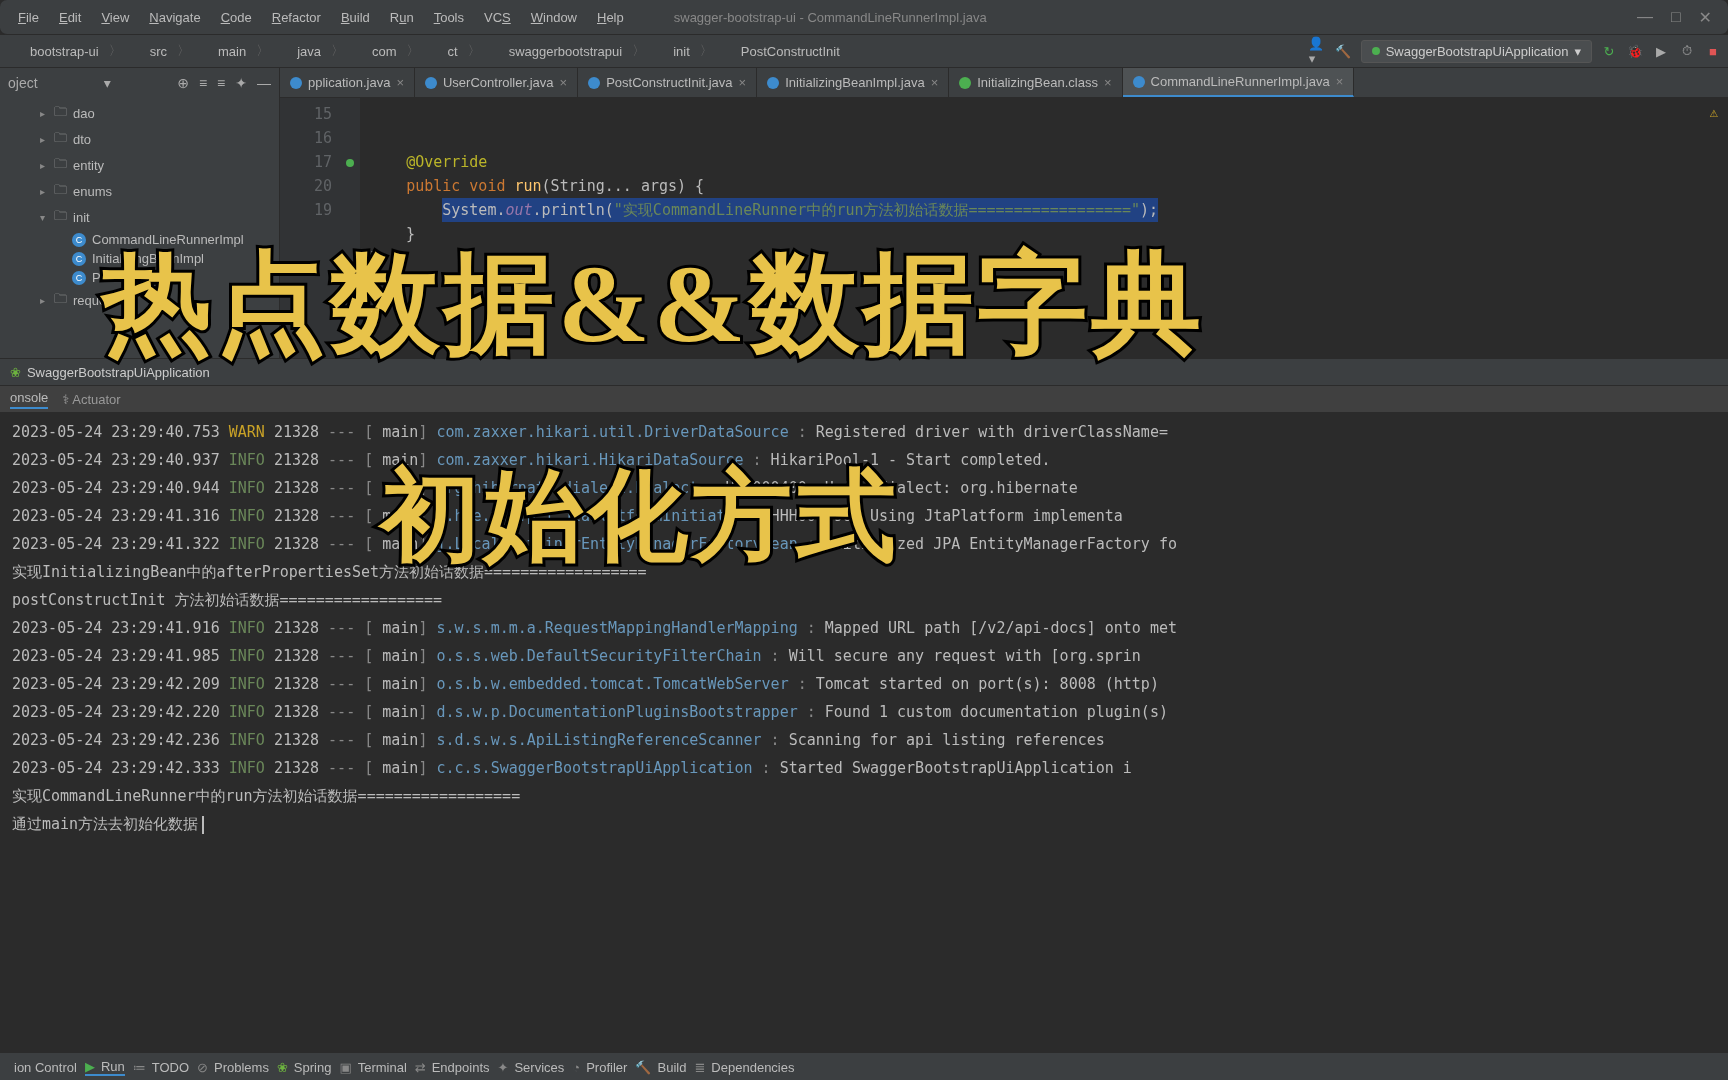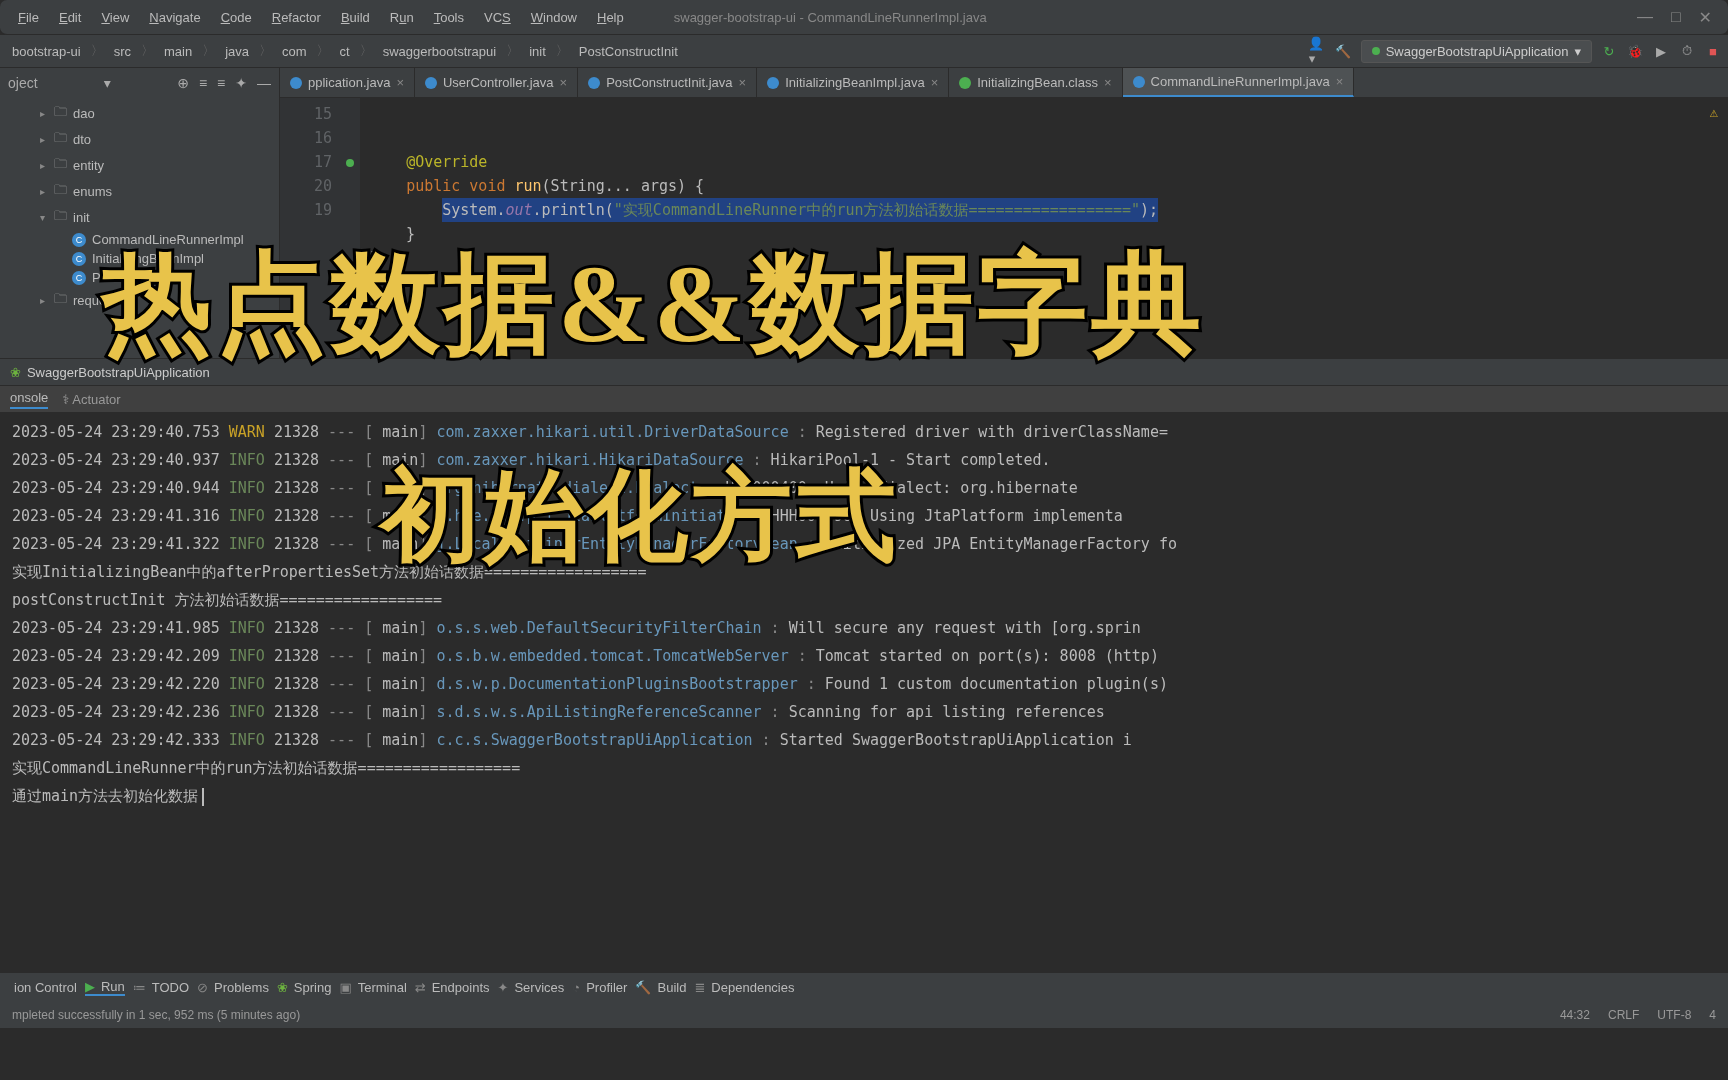--- a/index.html
+++ b/index.html
@@ -33,21 +33,21 @@
 
 .toolbar {
   height: 33px;
   background: #3c3f41;
   display: flex;
   align-items: center;
   padding: 0 6px;
   border-bottom: 1px solid #2b2b2b;
 }
 .breadcrumb { display: flex; align-items: center; gap: 4px; font-size: 13px; }
-.breadcrumb .crumb { color: #bbbbbb; padding: 2px 6px; cursor: pointer; }
+.breadcrumb .crumb { color: #bbbbbb; padding: 2px 6px; cursor: pointer; margin-left: 18px; }
 .breadcrumb .sep { color: #666; }
 .toolbar-right { margin-left: auto; display: flex; align-items: center; gap: 8px; }
 .run-config {
   background: #4a4d4f; border: 1px solid #555;
   padding: 3px 10px; border-radius: 3px;
   display: flex; align-items: center; gap: 6px;
   color: #ccc;
 }
 .run-config .dot { width: 8px; height: 8px; background: #4caf50; border-radius: 50%; }
 .tb-icon { width: 18px; height: 18px; display: inline-flex; align-items: center; justify-content: center; cursor: pointer; color: #aaa; }
@@ -140,21 +140,21 @@
 }
 .run-subtabs span { color: #999; cursor: pointer; }
 .run-subtabs .active { color: #bbbbbb; border-bottom: 2px solid #3d8bcd; padding-bottom: 2px; }
 
 .console {
   background: #2b2b2b;
   font-family: "Consolas", monospace;
   font-size: 15px;
   line-height: 28px;
   padding: 6px 12px;
-  height: 560px;
+  height: 640px;
   overflow: hidden;
   color: #bbbbbb;
 }
 .console .lvl-warn { color: #c9a227; }
 .console .lvl-info { color: #6a8759; }
 .console .logger { color: #6897bb; }
 .console .ts { color: #bbbbbb; }
 .console .dim { color: #888; }
 .console .cursor {
   display: inline-block; width: 2px; height: 18px;
@@ -390,20 +390,21 @@
 </div>
 
 <div class="console" id="console">
     <div class="log-row"><span class="ts">2023-05-24 23:29:40.753</span>  <span class="lvl-warn">WARN</span> <span>21328</span> <span class="dim">--- [</span><span>               main</span><span class="dim">]</span> <span class="logger">com.zaxxer.hikari.util.DriverDataSource         </span> <span class="dim">:</span> <span>Registered driver with driverClassName=</span></div>
     <div class="log-row"><span class="ts">2023-05-24 23:29:40.937</span>  <span class="lvl-info">INFO</span> <span>21328</span> <span class="dim">--- [</span><span>               main</span><span class="dim">]</span> <span class="logger">com.zaxxer.hikari.HikariDataSource              </span> <span class="dim">:</span> <span>HikariPool-1 - Start completed.</span></div>
     <div class="log-row"><span class="ts">2023-05-24 23:29:40.944</span>  <span class="lvl-info">INFO</span> <span>21328</span> <span class="dim">--- [</span><span>               main</span><span class="dim">]</span> <span class="logger">org.hibernate.dialect.Dialect                   </span> <span class="dim">:</span> <span>HHH000400: Using dialect: org.hibernate</span></div>
     <div class="log-row"><span class="ts">2023-05-24 23:29:41.316</span>  <span class="lvl-info">INFO</span> <span>21328</span> <span class="dim">--- [</span><span>               main</span><span class="dim">]</span> <span class="logger">o.h.e.t.j.p.i.JtaPlatformInitiator              </span> <span class="dim">:</span> <span>HHH000490: Using JtaPlatform implementa</span></div>
     <div class="log-row"><span class="ts">2023-05-24 23:29:41.322</span>  <span class="lvl-info">INFO</span> <span>21328</span> <span class="dim">--- [</span><span>               main</span><span class="dim">]</span> <span class="logger">j.LocalContainerEntityManagerFactoryBean        </span> <span class="dim">:</span> <span>Initialized JPA EntityManagerFactory fo</span></div>
     <div class="log-row">实现InitializingBean中的afterPropertiesSet方法初始话数据==================</div>
     <div class="log-row">postConstructInit 方法初始话数据==================</div>
+    <div class="log-row"><span class="ts">2023-05-24 23:29:41.916</span>  <span class="lvl-info">INFO</span> <span>21328</span> <span class="dim">--- [</span><span>               main</span><span class="dim">]</span> <span class="logger">s.w.s.m.m.a.RequestMappingHandlerMapping        </span> <span class="dim">:</span> <span>Mapped URL path [/v2/api-docs] onto met</span></div>
     <div class="log-row"><span class="ts">2023-05-24 23:29:41.985</span>  <span class="lvl-info">INFO</span> <span>21328</span> <span class="dim">--- [</span><span>               main</span><span class="dim">]</span> <span class="logger">o.s.s.web.DefaultSecurityFilterChain            </span> <span class="dim">:</span> <span>Will secure any request with [org.sprin</span></div>
     <div class="log-row"><span class="ts">2023-05-24 23:29:42.209</span>  <span class="lvl-info">INFO</span> <span>21328</span> <span class="dim">--- [</span><span>               main</span><span class="dim">]</span> <span class="logger">o.s.b.w.embedded.tomcat.TomcatWebServer         </span> <span class="dim">:</span> <span>Tomcat started on port(s): 8008 (http)</span></div>
     <div class="log-row"><span class="ts">2023-05-24 23:29:42.220</span>  <span class="lvl-info">INFO</span> <span>21328</span> <span class="dim">--- [</span><span>               main</span><span class="dim">]</span> <span class="logger">d.s.w.p.DocumentationPluginsBootstrapper        </span> <span class="dim">:</span> <span>Found 1 custom documentation plugin(s)</span></div>
     <div class="log-row"><span class="ts">2023-05-24 23:29:42.236</span>  <span class="lvl-info">INFO</span> <span>21328</span> <span class="dim">--- [</span><span>               main</span><span class="dim">]</span> <span class="logger">s.d.s.w.s.ApiListingReferenceScanner            </span> <span class="dim">:</span> <span>Scanning for api listing references</span></div>
     <div class="log-row"><span class="ts">2023-05-24 23:29:42.333</span>  <span class="lvl-info">INFO</span> <span>21328</span> <span class="dim">--- [</span><span>               main</span><span class="dim">]</span> <span class="logger">c.c.s.SwaggerBootstrapUiApplication             </span> <span class="dim">:</span> <span>Started SwaggerBootstrapUiApplication i</span></div>
     <div class="log-row">实现CommandLineRunner中的run方法初始话数据==================</div>
     <div class="log-row">通过main方法去初始化数据<span class="cursor"></span></div>
   </div>
 
 <div class="bottom-toolbar">

